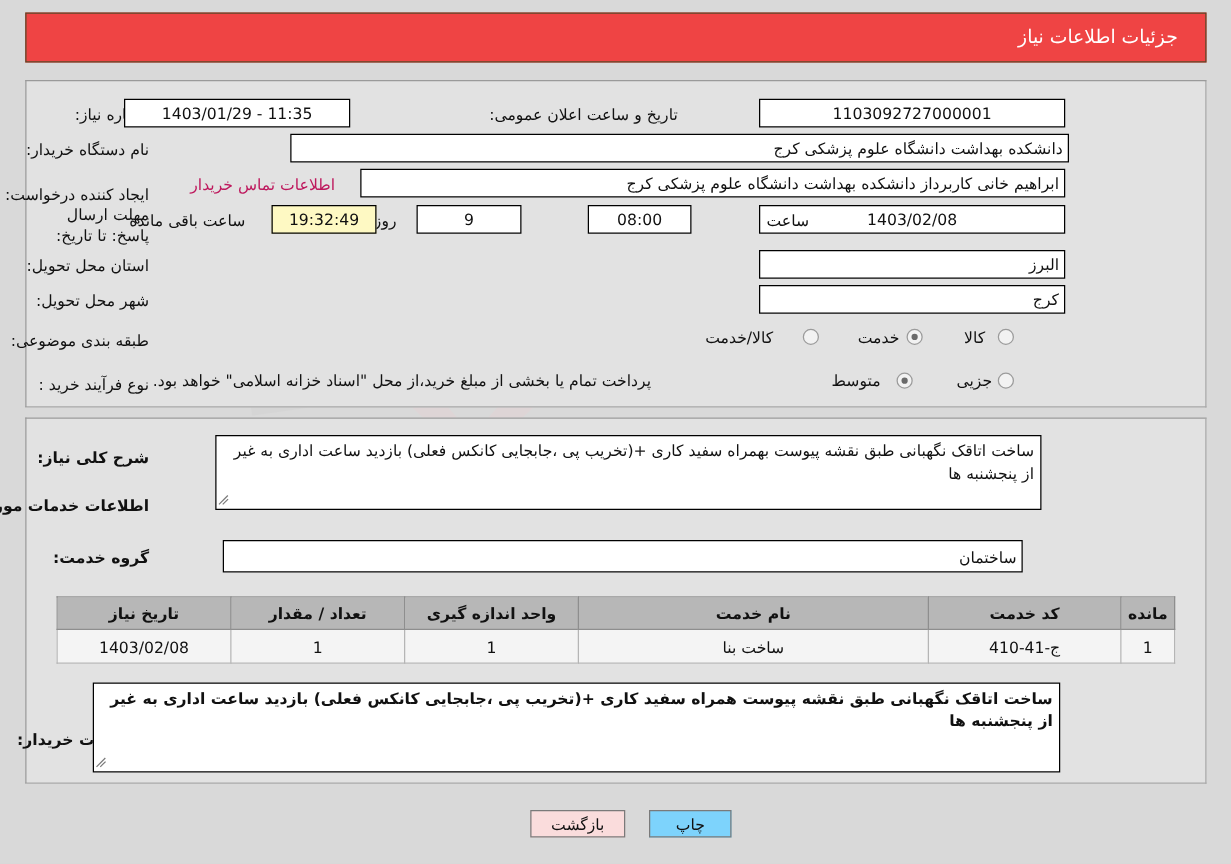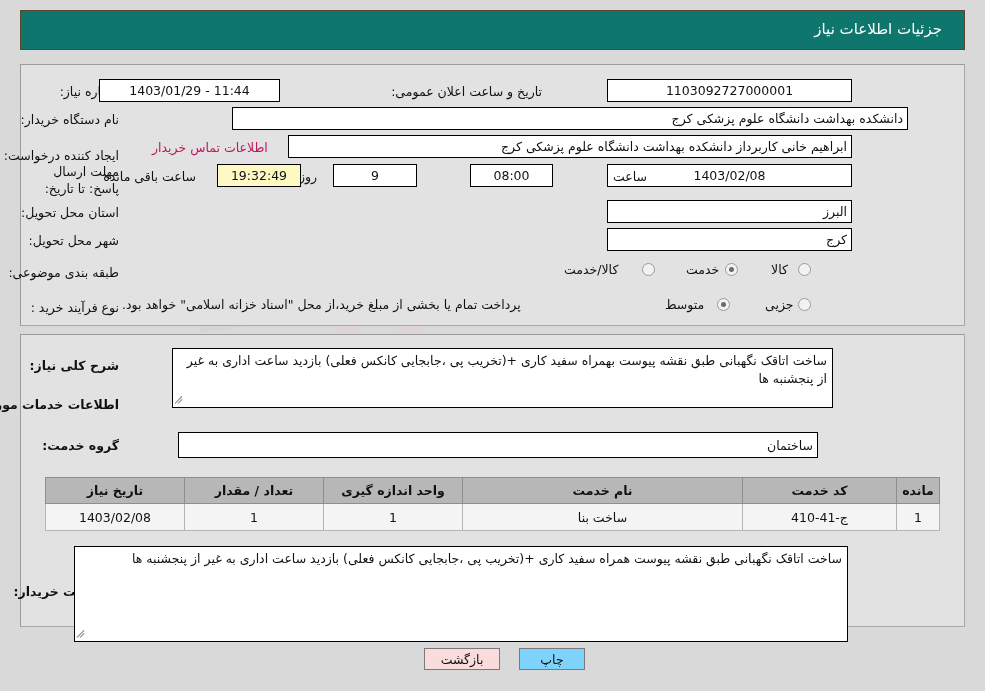--- a/index.html
+++ b/index.html
@@ -67,21 +67,21 @@
     width: 54px; height: 54px;
     border: 9px solid #cfcfcf;
     transform: rotate(-8deg);
   }
 
   
   .titlebar {
     position: absolute;
     left: 20px; top: 10px;
     width: 945px; height: 40px;
-    background: #0f766e;
+    background: #ef4444;
     border: 1px solid #5c4829;
     box-sizing: border-box;
     z-index: 5;
   }
   .titlebar-text {
     position: absolute;
     right: 22px; top: 9px;
     color: #ffffff;
     font-size: 15px;
     font-family: "DejaVu Sans", sans-serif;
@@ -269,24 +269,24 @@
   <div class="titlebar">
     <span class="titlebar-text">جزئیات اطلاعات نیاز</span>
   </div>
 
   <div class="panel" id="panel-top"></div>
 
   <div class="lbl" style="right:866px; top:84px;">شماره نیاز:</div>
   <div class="box ctr" style="left:607px; top:79px; width:245px; height:23px;">1103092727000001</div>
 
   <div class="lbl" style="right:443px; top:84px;">تاریخ و ساعت اعلان عمومی:</div>
-  <div class="box ctr" style="left:99px; top:79px; width:181px; height:23px;">1403/01/29 - 11:44</div>
+  <div class="box ctr" style="left:99px; top:79px; width:181px; height:23px;">1403/01/29 - 11:35</div>
 
   <div class="lbl" style="right:866px; top:112px;">نام دستگاه خریدار:</div>
-  <div class="box rgt" style="left:232px; top:107px; width:676px; height:23px;">دانشکده بهداشت دانشگاه علوم پزشکی کرج</div>
+  <div class="box rgt" style="left:232px; top:107px; width:623px; height:23px;">دانشکده بهداشت دانشگاه علوم پزشکی کرج</div>
 
   <div class="lbl" style="right:866px; top:148px;">ایجاد کننده درخواست:</div>
   <div class="box rgt" style="left:288px; top:135px; width:564px; height:23px;">ابراهیم خانی کاربرداز دانشکده بهداشت دانشگاه علوم پزشکی کرج</div>
   <div class="link" style="left:152px; top:140px;">اطلاعات تماس خریدار</div>
 
   <div class="lbl" style="right:866px; top:164px; width:96px; white-space:normal; line-height:1.35;">مهلت ارسال پاسخ: تا تاریخ:</div>
   <div class="box ctr" style="left:607px; top:164px; width:245px; height:23px;">1403/02/08</div>
   <div class="lbl" style="right:338px; top:169px;">ساعت</div>
   <div class="box ctr" style="left:470px; top:164px; width:83px; height:23px;">08:00</div>
   <div class="box ctr" style="left:333px; top:164px; width:84px; height:23px;">9</div>
@@ -351,21 +351,21 @@
         <td>ج-41-410</td>
         <td>ساخت بنا</td>
         <td>1</td>
         <td>1</td>
         <td>1403/02/08</td>
       </tr>
     </tbody>
   </table>
 
   <div class="lbl lbl-b" style="right:866px; top:584px;">توضیحات خریدار:</div>
-  <div class="ta" style="left:74px; top:546px; width:774px; height:96px;">
+  <div class="ta" style="left:74px; top:546px; width:774px; height:72px;font-weight:bold;">
     <span>ساخت اتاقک نگهبانی طبق نقشه پیوست همراه سفید کاری +(تخریب پی ،جابجایی کانکس فعلی) بازدید ساعت اداری به غیر از پنجشنبه ها</span>
     <span class="grip"></span>
   </div>
 
   <div class="btn" id="btn-print">چاپ</div>
   <div class="btn" id="btn-back">بازگشت</div>
 
 </div>
 
 </body></html>

